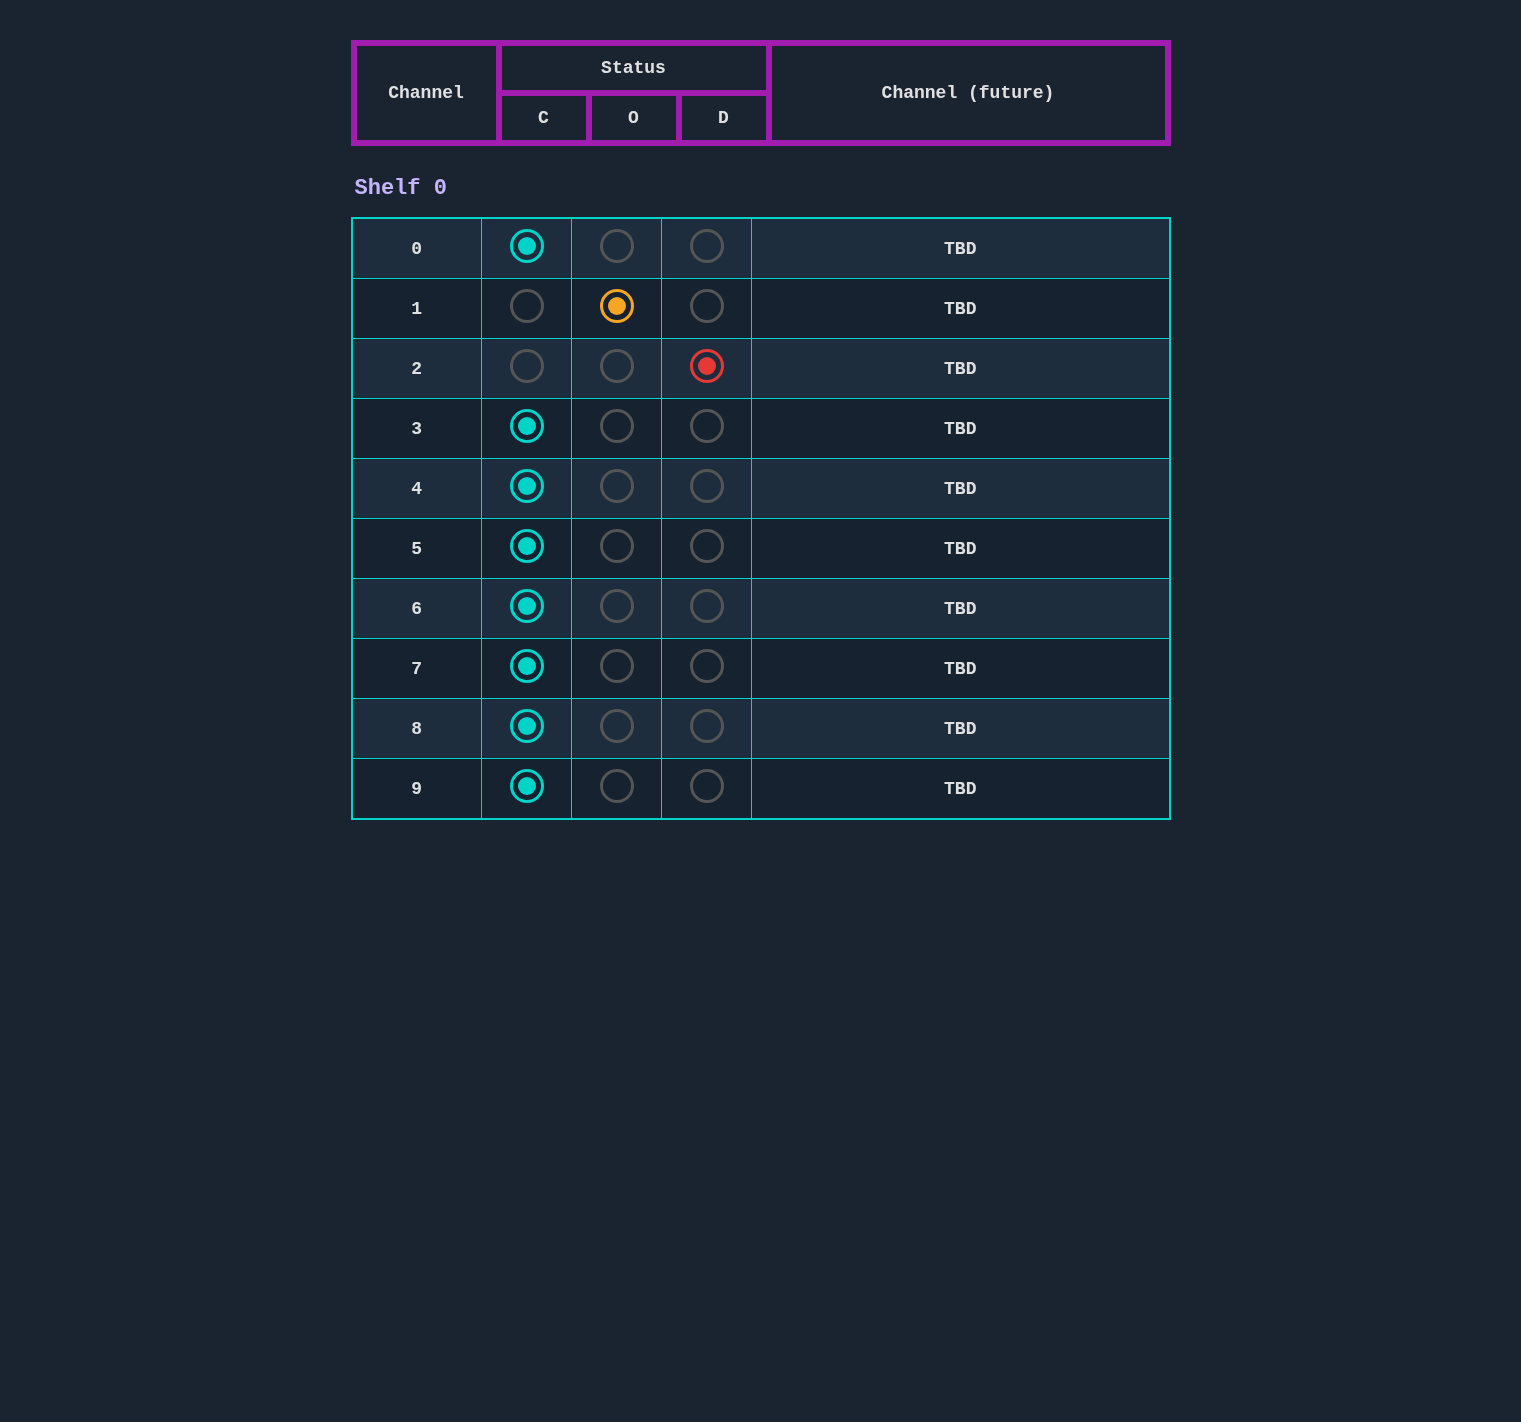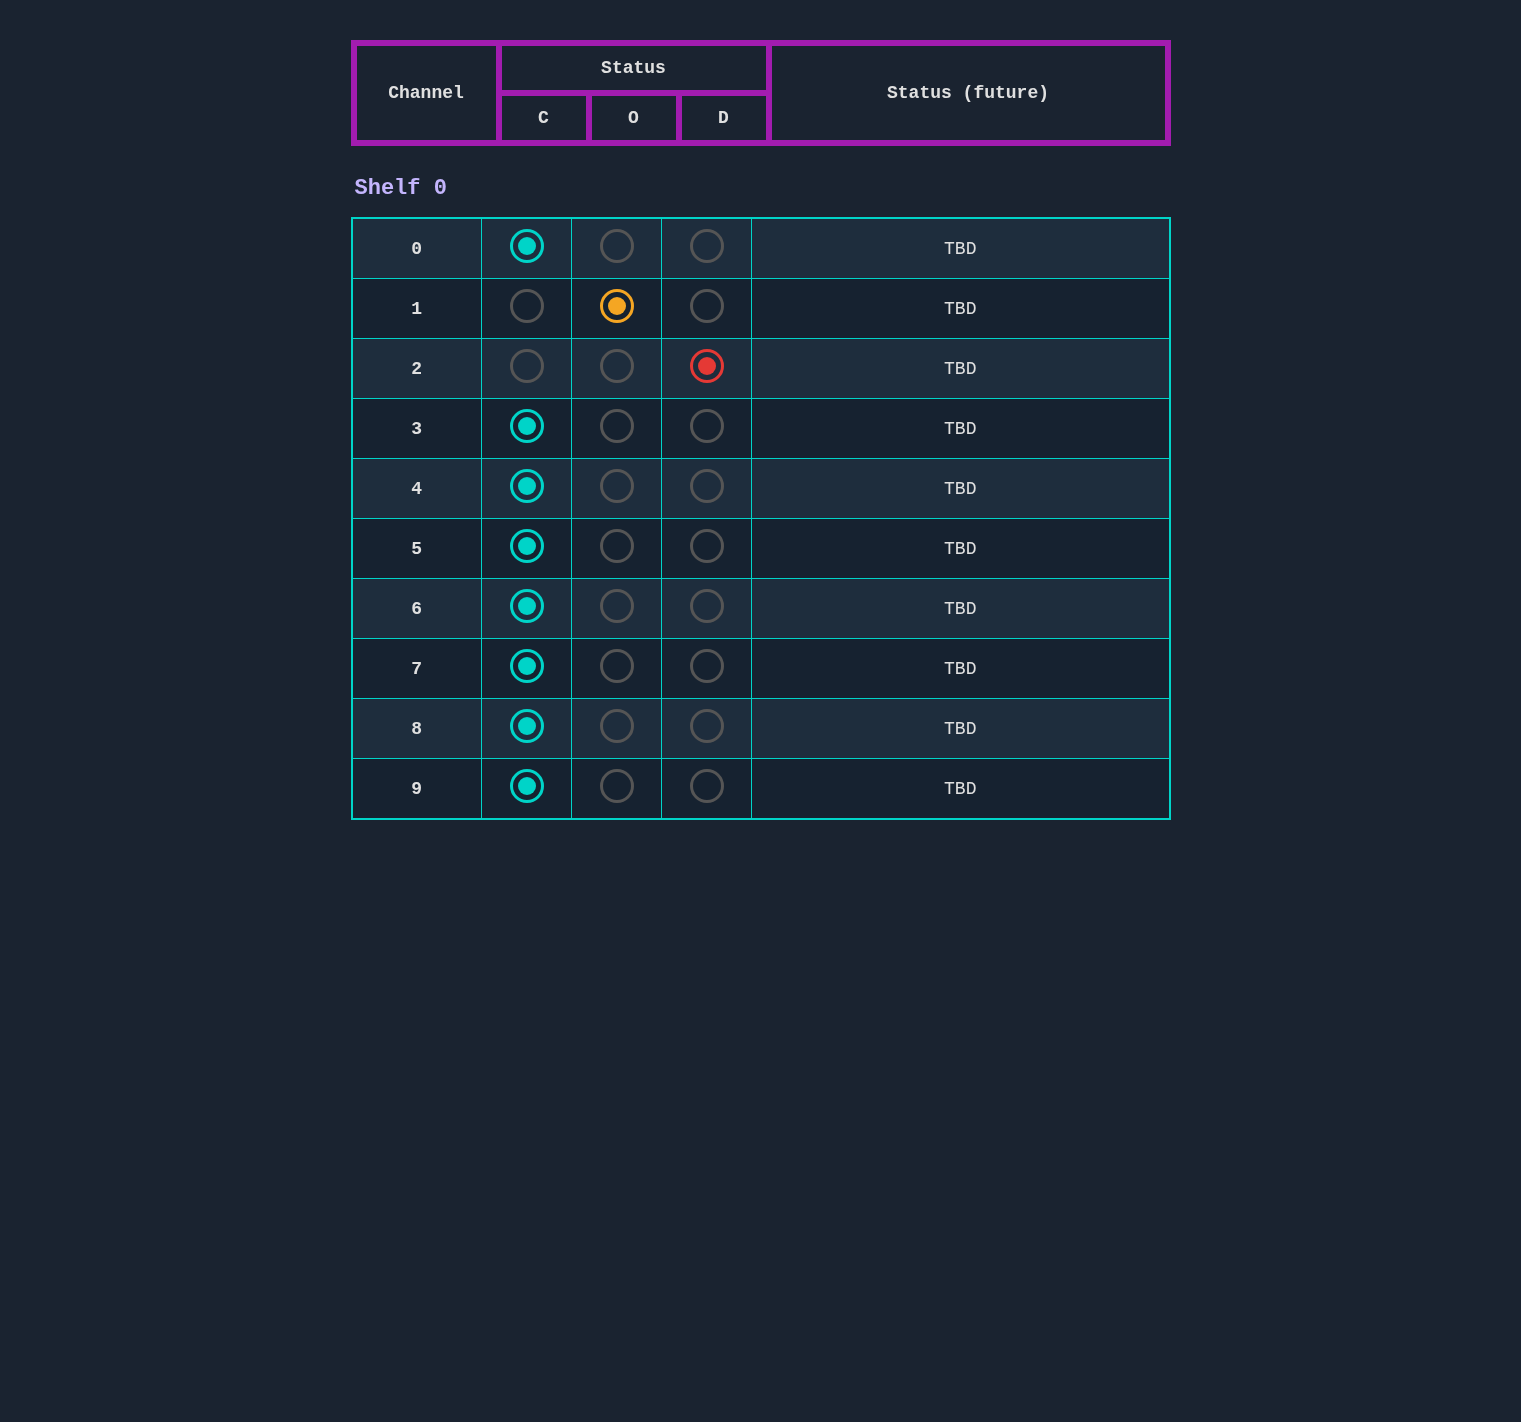--- a/index.html
+++ b/index.html
@@ -106,21 +106,21 @@
       font-size: 20px;
       font-weight: bold;
     }
 
     .status-cell {
       width: 90px;
     }
 
     .product-cell {
       font-size: 18px;
-      font-weight: normal;
+      font-weight: bold;
       color: #c0c0c0;
     }
 
     
     .radio-circle {
       display: inline-block;
       width: 34px;
       height: 34px;
       border-radius: 50%;
       border: 3px solid #666;
@@ -184,21 +184,21 @@
 <body>
 
 <div class="page-container">
   <div class="main-wrapper">
 
     <table class="header-table">
       <thead>
         <tr>
           <th class="header-channel" rowspan="2">Channel</th>
           <th colspan="3">Status</th>
-          <th class="header-product" rowspan="2">Status (future)</th>
+          <th class="header-product" rowspan="2">Channel (future)</th>
         </tr>
         <tr class="status-sub">
           <th class="col-c">C</th>
           <th class="col-o">O</th>
           <th class="col-d">D</th>
         </tr>
       </thead>
     </table>
 
     <div class="shelf-label">Shelf 0</div>

